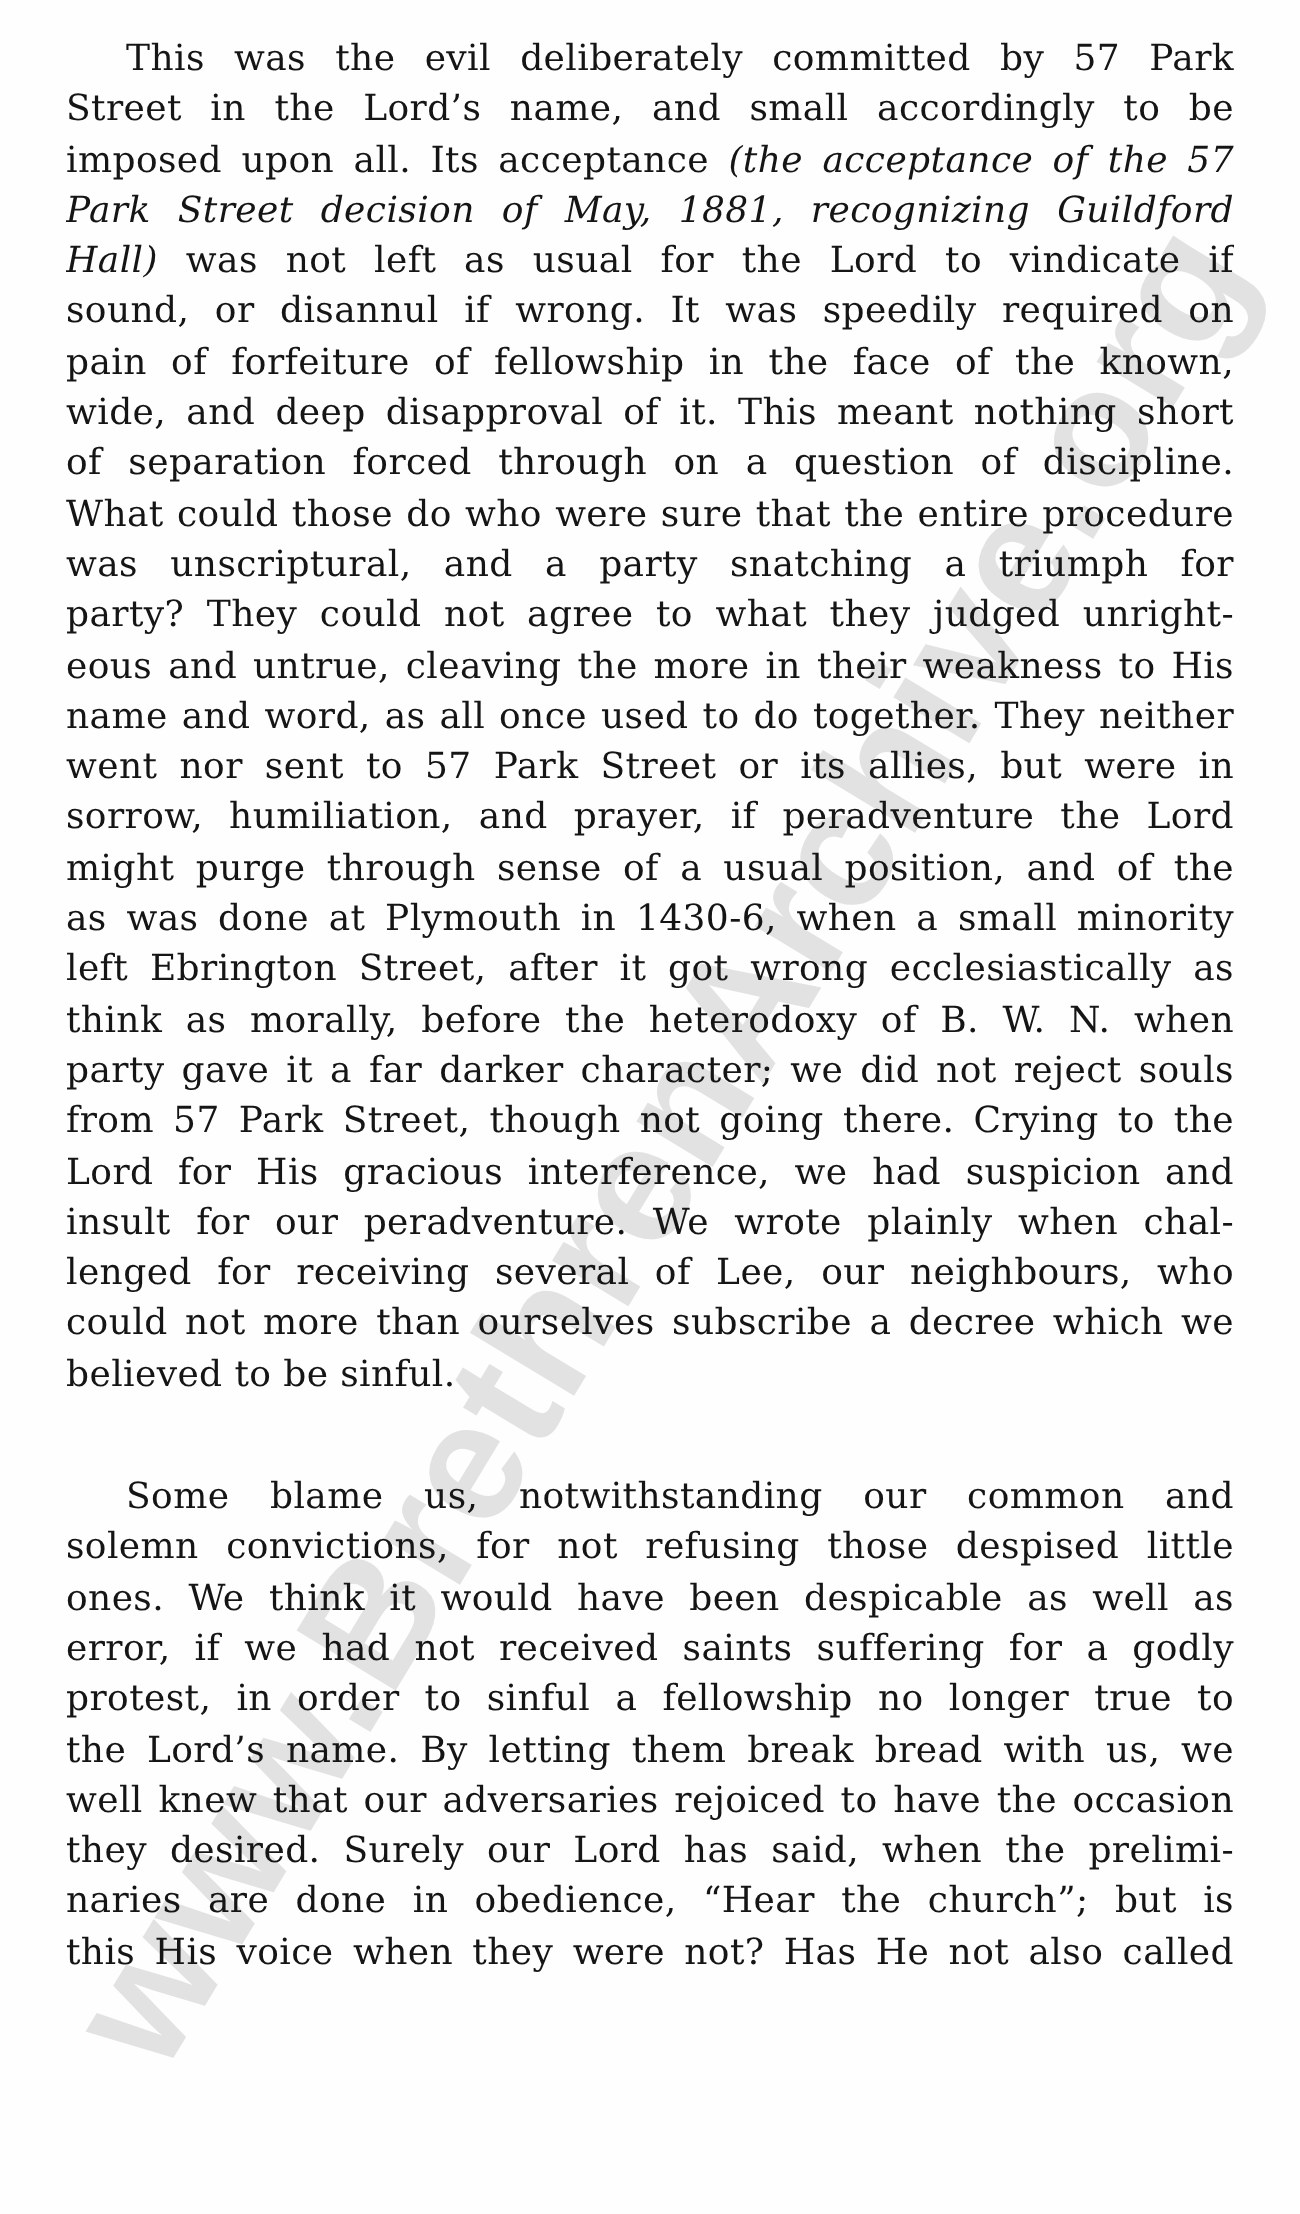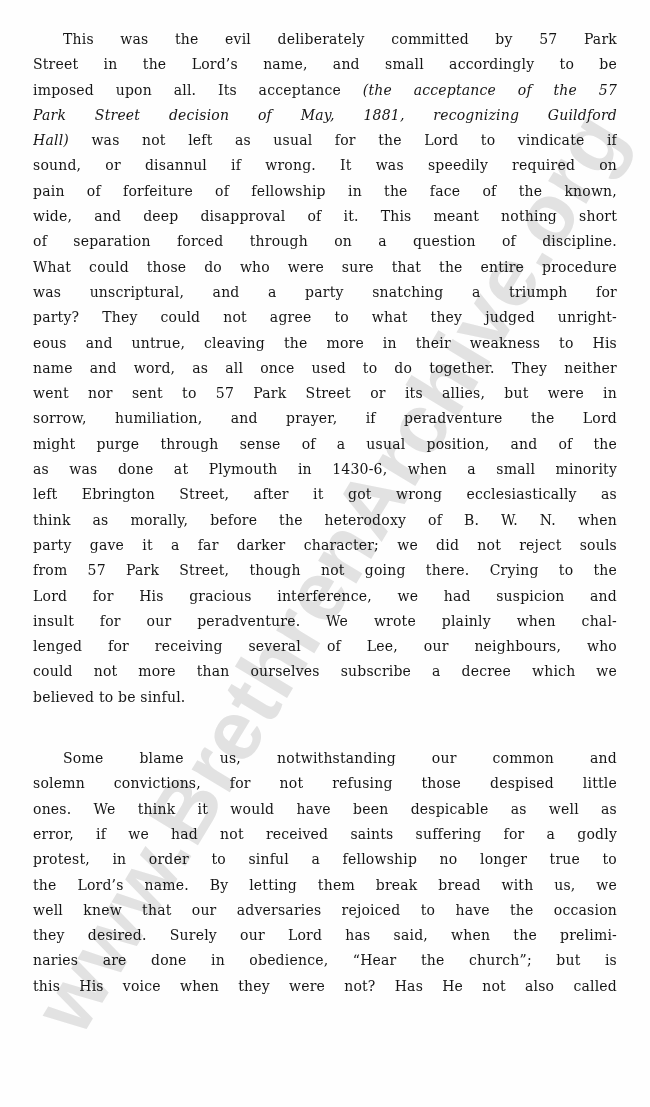--- a/index.html
+++ b/index.html
@@ -25,24 +25,24 @@
     font-size: 84px;
     letter-spacing: 1px;
     white-space: nowrap;
     color: #e2e2e2;
     z-index: 0;
     user-select: none;
   }
   .textblock {
     position: absolute;
     left: 33px;
-    top: 27px;
+    top: 17px;
     width: 584px;
     z-index: 1;
-    font-size: 14px;
+    font-size: 18px;
     color: #151515;
     letter-spacing: 0.2px;
   }
   .paragraph { margin: 0; }
   .paragraph + .paragraph { margin-top: 36px; }
   .line {
     height: 25.3px;
     line-height: 25.3px;
     text-align: justify;
     text-align-last: justify;

